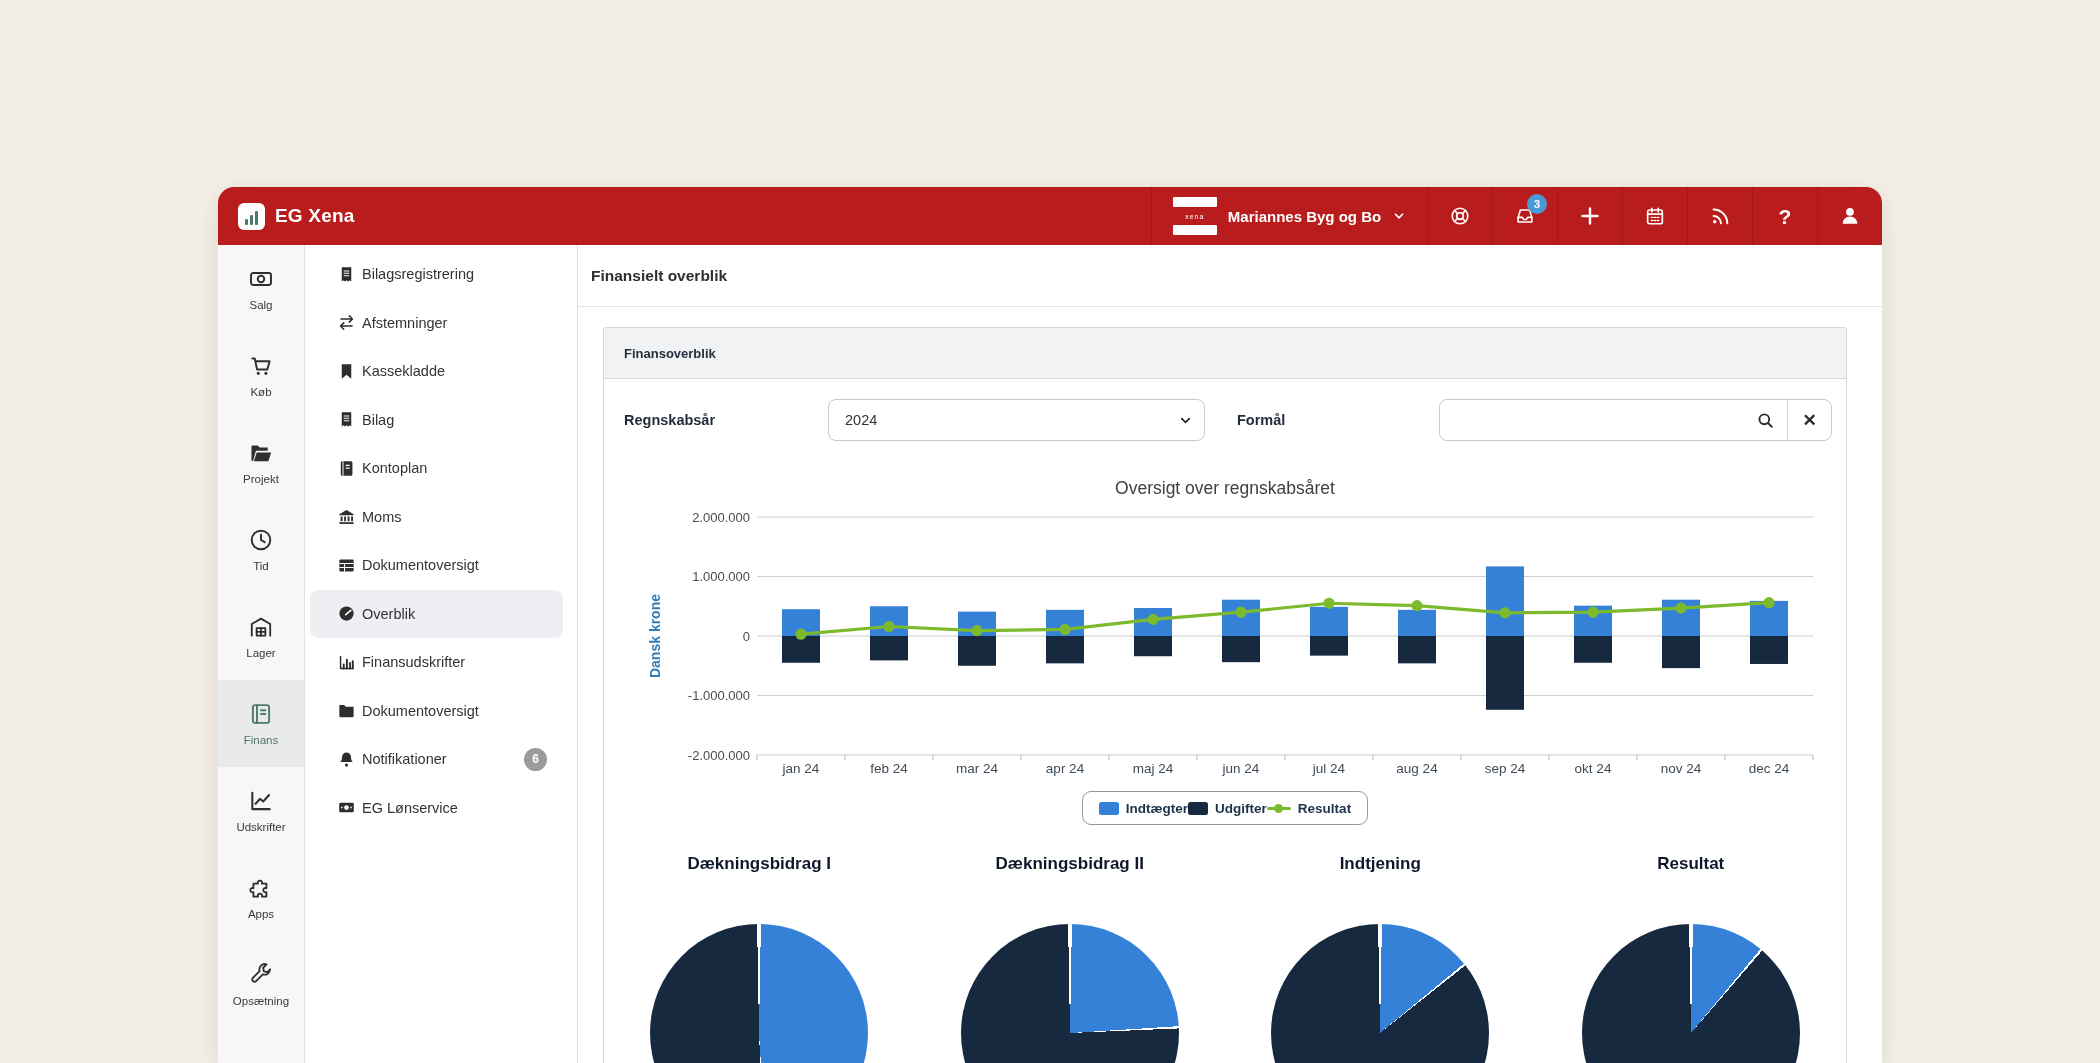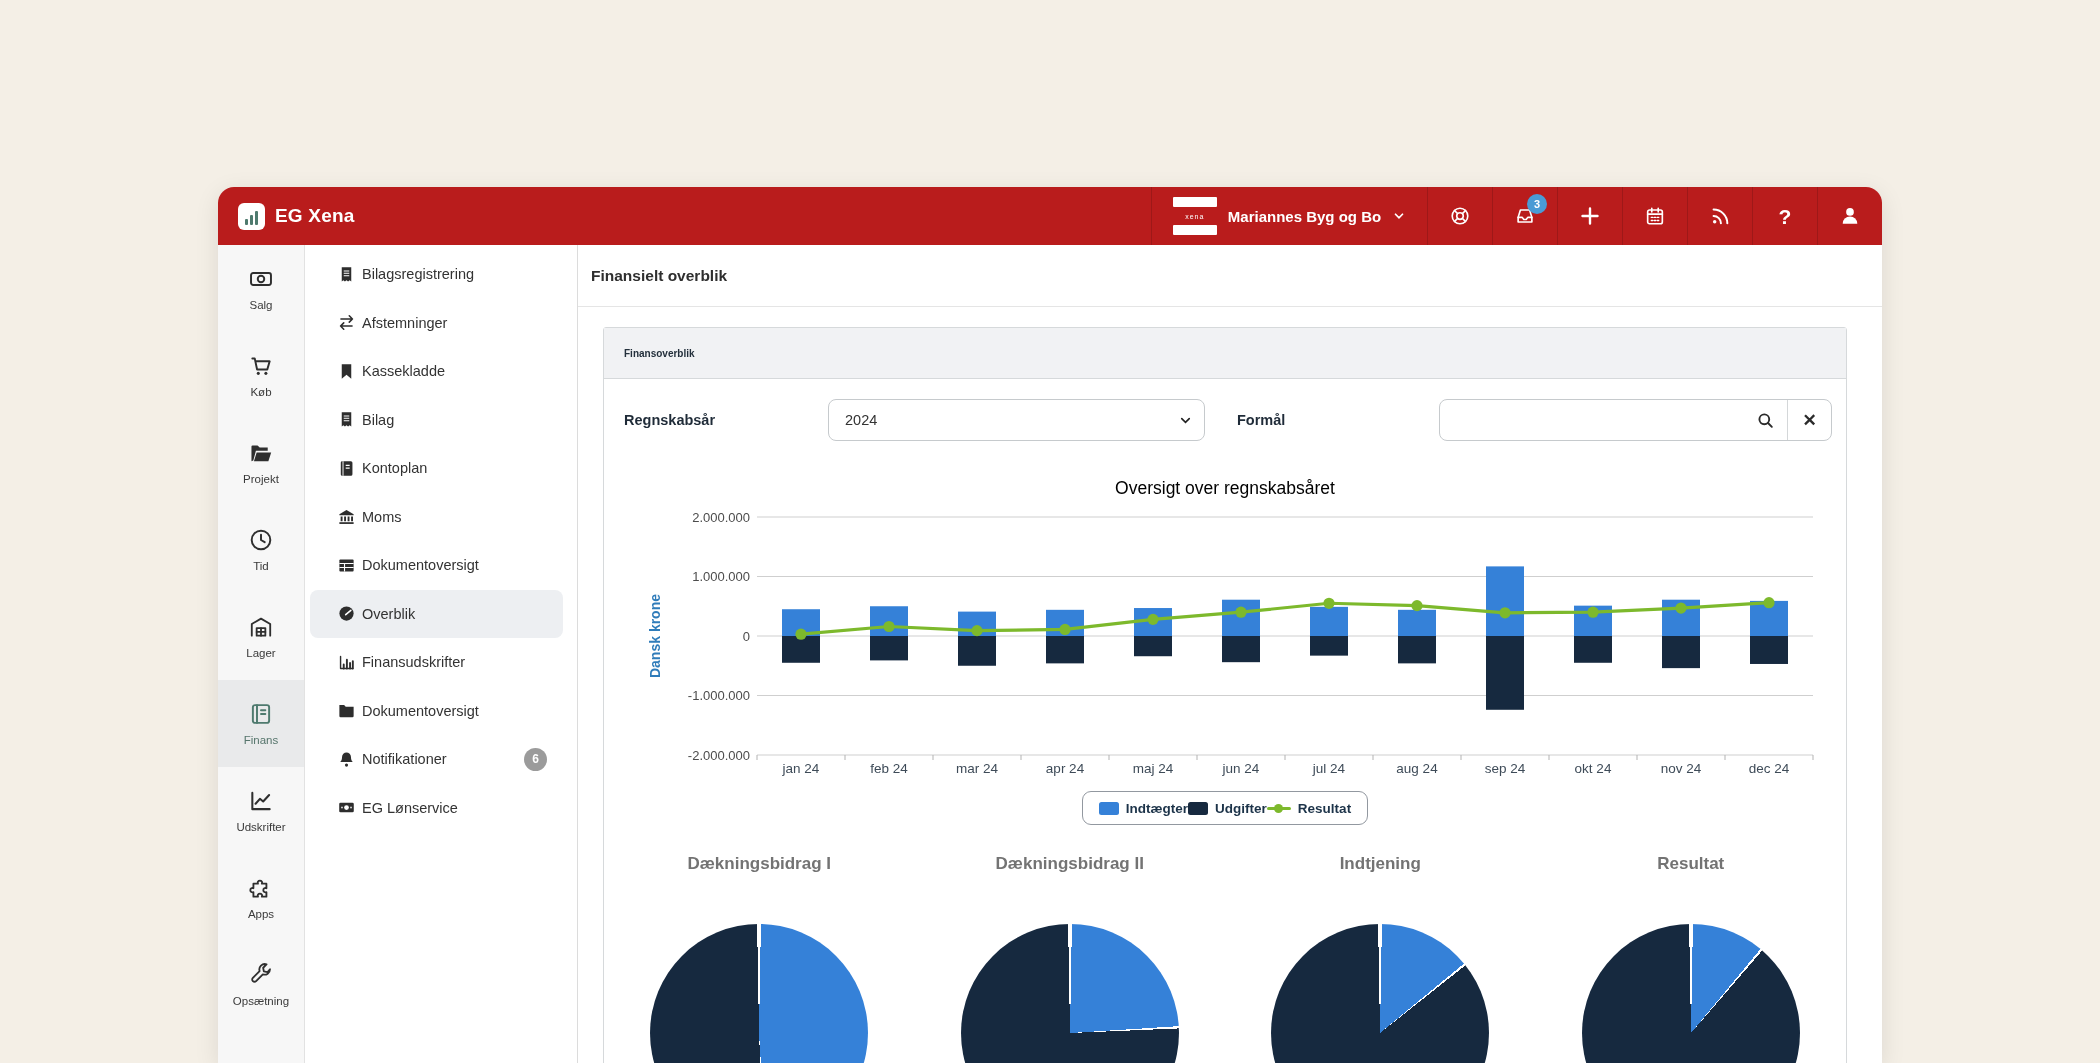--- a/index.html
+++ b/index.html
@@ -42,52 +42,52 @@
   .menu-item.active { background:#edeff2; }
   .mbadge { position:absolute; right:16px; width:23px; height:23px; border-radius:50%; background:#9b9b9b; color:#fff;
             font-size:12px; font-weight:bold; display:flex; align-items:center; justify-content:center; }
 
   .content { flex:1; min-width:0; display:flex; flex-direction:column; background:#fff; }
   .page-head { height:62px; display:flex; align-items:center; padding-left:13px; border-bottom:1px solid #e5e5e5; flex:0 0 62px; }
   .page-title { font-size:15.5px; font-weight:bold; color:#2f2f2f; }
 
   .panel { margin:20px 35px 0 25px; border:1px solid #d6d9db; border-radius:3px; }
   .panel-hd { height:51px; background:#f1f2f4; border-bottom:1px solid #d6d9db; display:flex; align-items:center; padding-left:20px; }
-  .panel-hd span { font-size:10px; font-weight:bold; color:#24303c; }
+  .panel-hd span { font-size:13px; font-weight:bold; color:#24303c; }
   .panel-bd { padding:0; }
 
   
   .filters { margin-top:20px; height:42px; display:flex; align-items:center; position:relative; }
   .flabel { font-size:14.5px; font-weight:bold; color:#1f2b38; }
   .flabel.year { position:absolute; left:20px; }
   .select { position:absolute; left:224px; width:377px; height:42px; border:1px solid #c6cacd; border-radius:8px; background:#fff;
             display:flex; align-items:center; padding:0 11px 0 16px; cursor:pointer; }
   .select .val { flex:1; font-size:14.5px; color:#333; }
   .flabel.purpose { position:absolute; left:633px; }
   .searchgrp { position:absolute; left:835px; width:393px; height:42px; border:1px solid #c6cacd; border-radius:8px; background:#fff;
                display:flex; align-items:center; overflow:hidden; }
   .searchgrp input { flex:1; border:none; outline:none; height:100%; padding:0 8px 0 14px; font-size:14.5px; font-family:inherit; color:#333; background:transparent; }
   .searchgrp .mag { padding:0 12px 0 4px; display:flex; align-items:center; cursor:pointer; }
   .searchgrp .clear { width:44px; align-self:stretch; border-left:1px solid #d4d7d9; display:flex; align-items:center; justify-content:center;
                       font-size:17px; font-weight:bold; color:#2b2b2b; cursor:pointer; }
 
   
-  .chart-title { margin-top:37px; text-align:center; font-size:17.5px; color:#000000; height:25px; }
+  .chart-title { margin-top:37px; text-align:center; font-size:17.5px; color:#404040; height:25px; }
   .chart-svg { display:block; margin-top:2px; }
   .legend { margin-top:1px; display:flex; justify-content:center; }
   .legend-box { height:34px; border:1px solid #9298a0; border-radius:9px; display:flex; align-items:center; padding:0 16px; }
   .litem { display:flex; align-items:center; gap:7px; font-size:13.5px; font-weight:bold; color:#1c3349; }
   .swatch { width:20px; height:13px; border-radius:2.5px; }
   .lline { width:24px; height:3px; border-radius:2px; position:relative; }
   .lline::after { content:""; position:absolute; left:7.5px; top:-3px; width:9px; height:9px; border-radius:50%; background:inherit; }
 
   
   .pies { display:flex; margin-top:29px; }
   .pie-col { flex:1; display:flex; flex-direction:column; align-items:center; }
-  .pie-title { font-size:17px; font-weight:600; color:#737373; height:26px; }
+  .pie-title { font-size:17px; font-weight:600; color:#0f172a; height:26px; }
   .pie { width:218px; height:218px; border-radius:50%; margin-top:44px; }
 
   svg text { font-family:"Liberation Sans", sans-serif; }
 </style>
 </head>
 <body>
 
 <div class="window">
 
   <div class="hdr">

